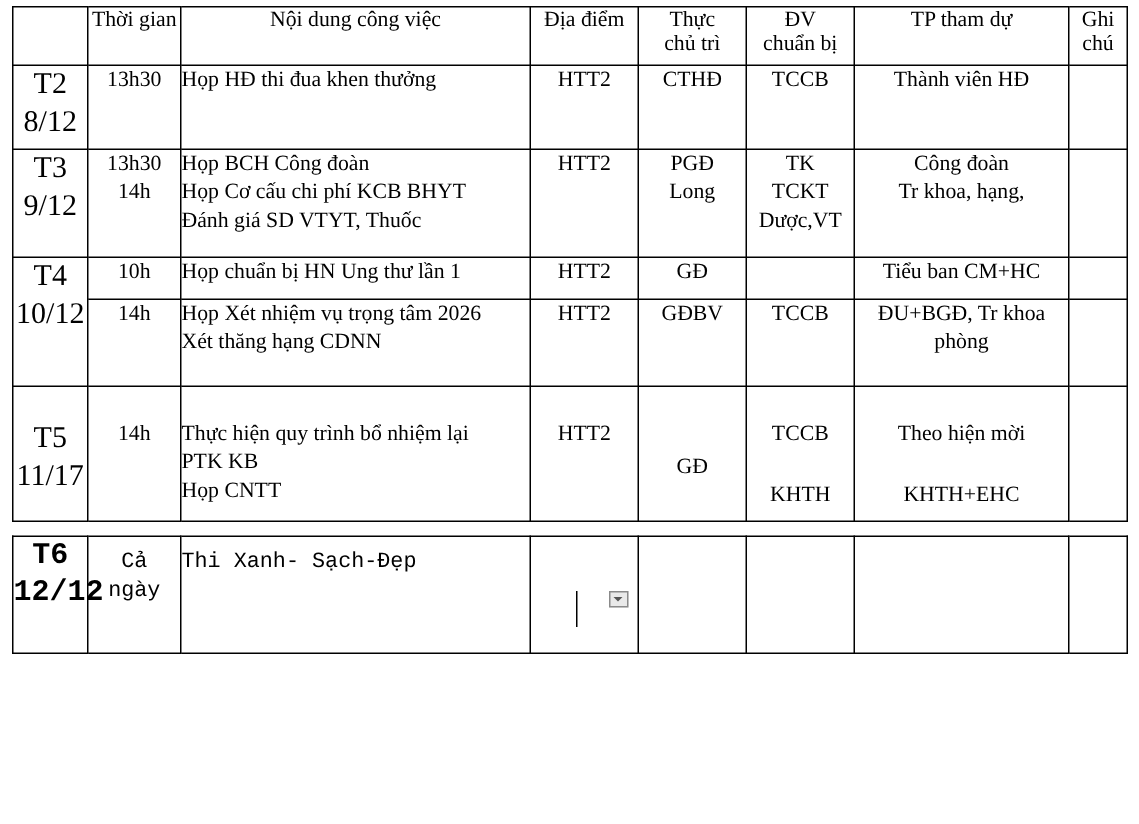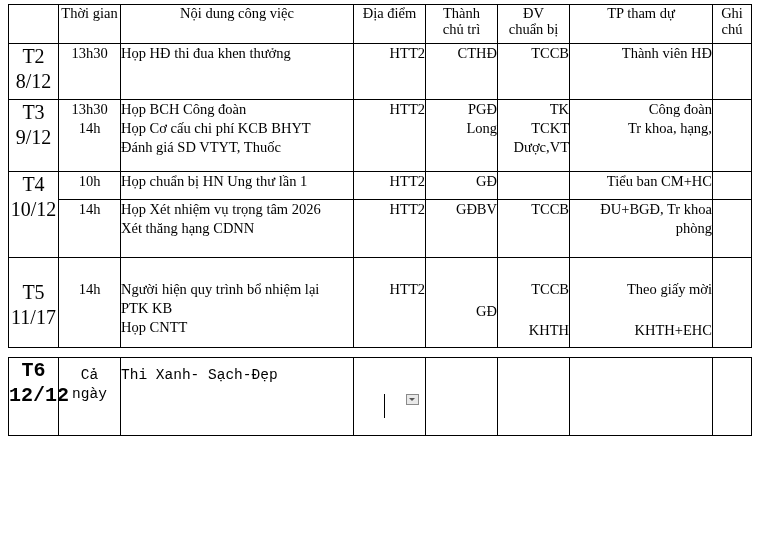--- a/index.html
+++ b/index.html
@@ -66,21 +66,21 @@
     text-align: center;
     padding: 3px 2px 2px 2px;
     line-height: 1.3;
   }
   td.content {
     text-align: left;
     padding: 3px 6px 2px 6px;
     line-height: 1.32;
   }
   td.center {
-    text-align: right;
+    text-align: center;
     padding: 3px 2px 2px 2px;
     line-height: 1.32;
   }
   td.note { }
   .pad-top-lg { padding-top: 10px; }
   .vmid { vertical-align: middle; }
 
   
   table.sched2 {
     border-collapse: collapse;
@@ -147,21 +147,21 @@
         <col class="c-part">
         <col class="c-note">
     </colgroup>
     <thead>
       <tr>
         <td></td>
         <td>Thời gian</td>
         <td>Nội dung công việc</td>
         <td>Địa điểm</td>
         <td>
-          <span>Thành</span><br>
+          <span>Thực</span><br>
           <span>chủ trì</span>
         </td>
         <td>
           <span>ĐV</span><br>
           <span>chuẩn bị</span>
         </td>
         <td>TP tham dự</td>
         <td>
           <span>Ghi</span><br>
           <span>chú</span>
@@ -245,32 +245,32 @@
         <td class="note"></td>
       </tr>
 
       <tr style="height:90px;">
         <td class="day" style="padding-top:22px;">
           <span>T5</span><br>
           <span>11/17</span>
         </td>
         <td class="time" style="padding-top:22px;">14h</td>
         <td class="content" style="padding-top:22px;">
-          <div>Người hiện quy trình bổ nhiệm lại</div>
+          <div>Thực hiện quy trình bổ nhiệm lại</div>
           <div>PTK KB</div>
           <div>Họp CNTT</div>
         </td>
         <td class="center" style="padding-top:22px;">HTT2</td>
         <td class="center" style="padding-top:44px;">GĐ</td>
         <td class="center" style="padding-top:22px;">
           <div>TCCB</div>
           <div style="margin-top:22px;">KHTH</div>
         </td>
         <td class="center" style="padding-top:22px;">
-          <div>Theo giấy mời</div>
+          <div>Theo hiện mời</div>
           <div style="margin-top:22px;">KHTH+EHC</div>
         </td>
         <td class="note"></td>
       </tr>
 
     </tbody>
   </table>
 
   <div class="gap"></div>
 

